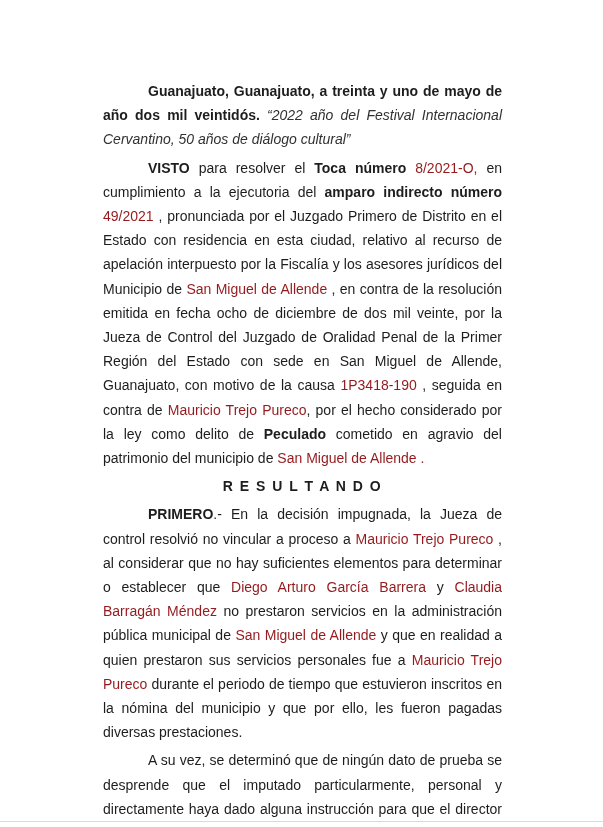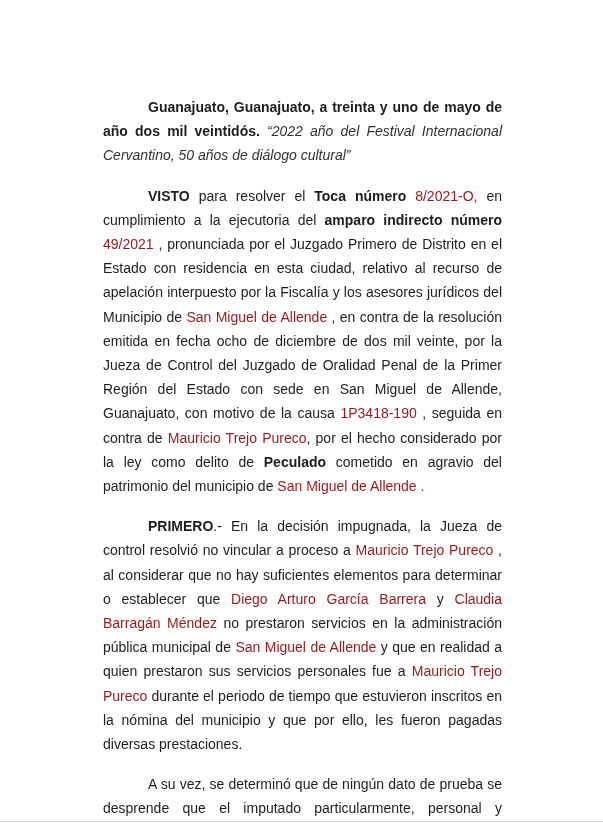--- a/index.html
+++ b/index.html
@@ -19,21 +19,21 @@
     position:absolute;inset:0;
     background:#ffffff;
   }
   .text-block{
     position:absolute;
     left:103px;top:79px;width:399px;
     font-size:14px;
     line-height:24.2px;
     color:var(--ink);
   }
-  .para{margin:16px 0 4px 0;}
+  .para{margin:0 0 4px 0;}
   .justify{text-align:justify;}
   .indent{text-indent:45px;}
   .center{text-align:center;text-indent:0;}
   .heading{letter-spacing:1.5px;}
   .b{font-weight:700;}
   .i{font-style:italic;color:#313131;}
   .r{color:var(--red);}
   .br{color:var(--red);font-weight:400;}
   .page-break-line{
     position:absolute;
@@ -41,17 +41,18 @@
     background:var(--break);
   }
 </style>
 </head>
 <body style="background: rgb(255, 255, 255);">
 
 <div class="page">
   <div class="text-block">
       <p class="para justify indent"><span class="b">Guanajuato, Guanajuato, a treinta y uno de mayo de año dos mil veintidós. </span><span class="i">“2022 año del Festival Internacional Cervantino, 50 años de diálogo cultural”</span></p>
       <p class="para justify indent"><span class="b">VISTO </span><span>para resolver el </span><span class="b">Toca número </span><span class="br"> 8/2021-O,</span><span> en cumplimiento a la ejecutoria del </span><span class="b">amparo indirecto número </span><span class="br"> 49/2021</span><span> , pronunciada por el Juzgado Primero de Distrito en el Estado con residencia en esta ciudad, relativo al recurso de apelación interpuesto por la Fiscalía y los asesores jurídicos del Municipio de </span><span class="br"> San Miguel de Allende</span><span> , en contra de la resolución emitida en fecha ocho de diciembre de dos mil veinte, por la Jueza de Control del Juzgado de Oralidad Penal de la Primer Región del Estado con sede en San Miguel de Allende, Guanajuato, con motivo de la causa </span><span class="br"> 1P3418-190</span><span> , seguida en contra de </span><span class="br"> Mauricio Trejo Pureco</span><span>, por el hecho considerado por la ley como delito de </span><span class="b">Peculado</span><span> cometido en agravio del patrimonio del municipio de </span><span class="br"> San Miguel de Allende .</span></p>
+      <p class="para center heading"><span class="b">R E S U L T A N D O</span></p>
       <p class="para justify indent"><span class="b">PRIMERO</span><span>.- En la decisión impugnada, la Jueza de control resolvió no vincular a proceso a </span><span class="br"> Mauricio Trejo Pureco</span><span> , al considerar que no hay suficientes elementos para determinar o establecer que </span><span class="r"> Diego Arturo García Barrera</span><span>  y </span><span class="r"> Claudia Barragán Méndez</span><span>  no prestaron servicios en la administración pública municipal de </span><span class="r"> San Miguel de Allende</span><span>  y que en realidad a quien prestaron sus servicios personales fue a </span><span class="r"> Mauricio Trejo Pureco</span><span>  durante el  periodo de tiempo que estuvieron inscritos en la nómina del municipio y que por ello, les fueron pagadas diversas prestaciones.</span></p>
       <p class="para justify indent"><span>A su vez, se determinó que de ningún dato de prueba se desprende que el imputado particularmente, personal y directamente haya dado alguna instrucción para que el director de Recursos Humanos ingresara en las nóminas a </span></p>
     </div>
   <div class="page-break-line"></div>
 </div>
 
 </body></html>

